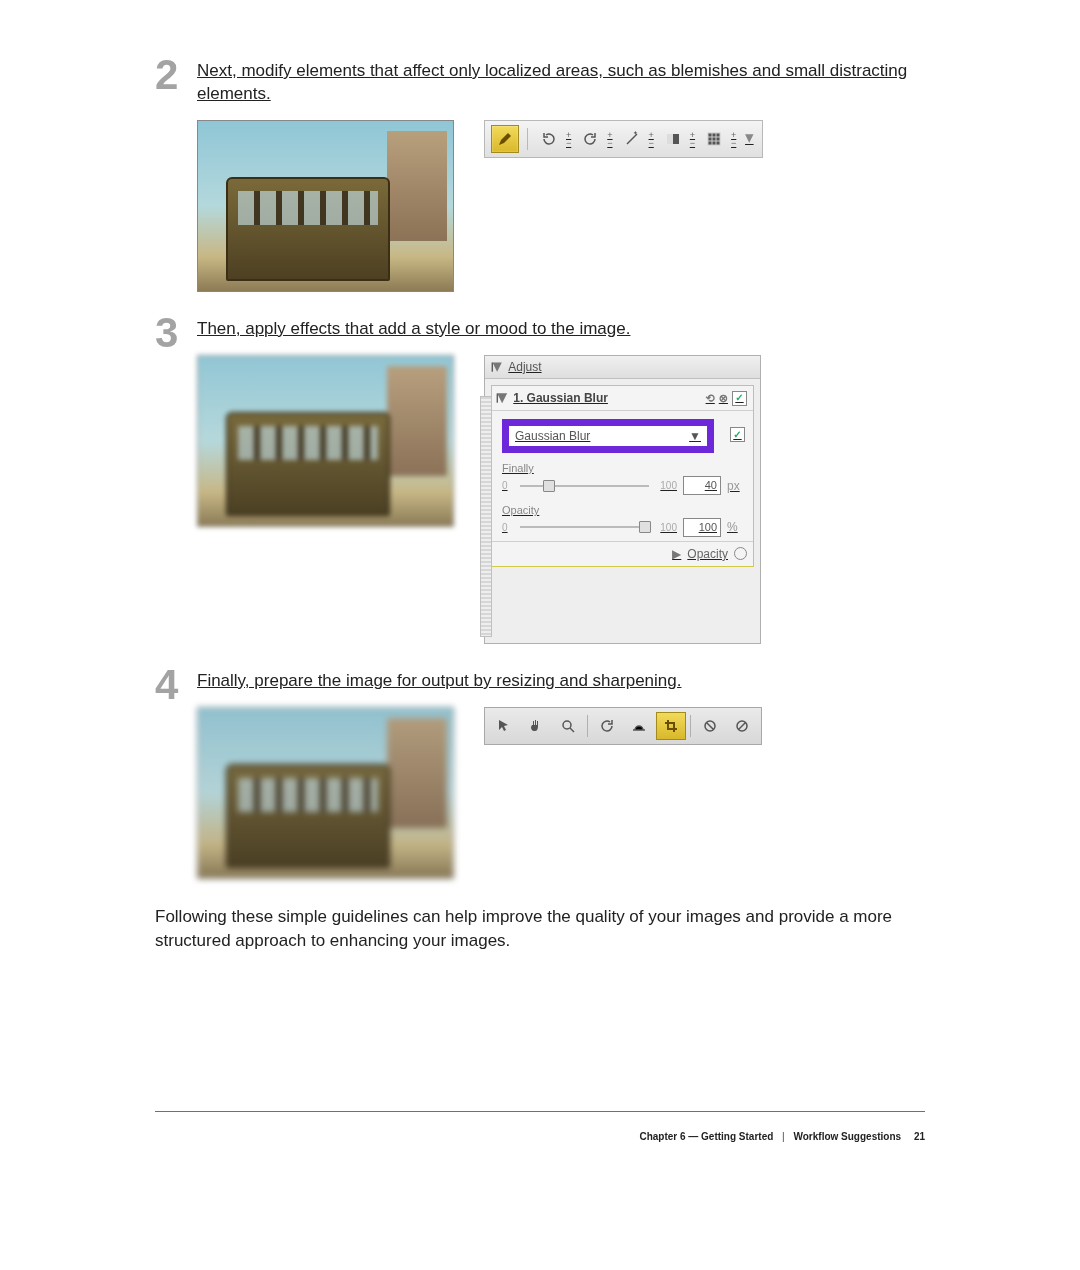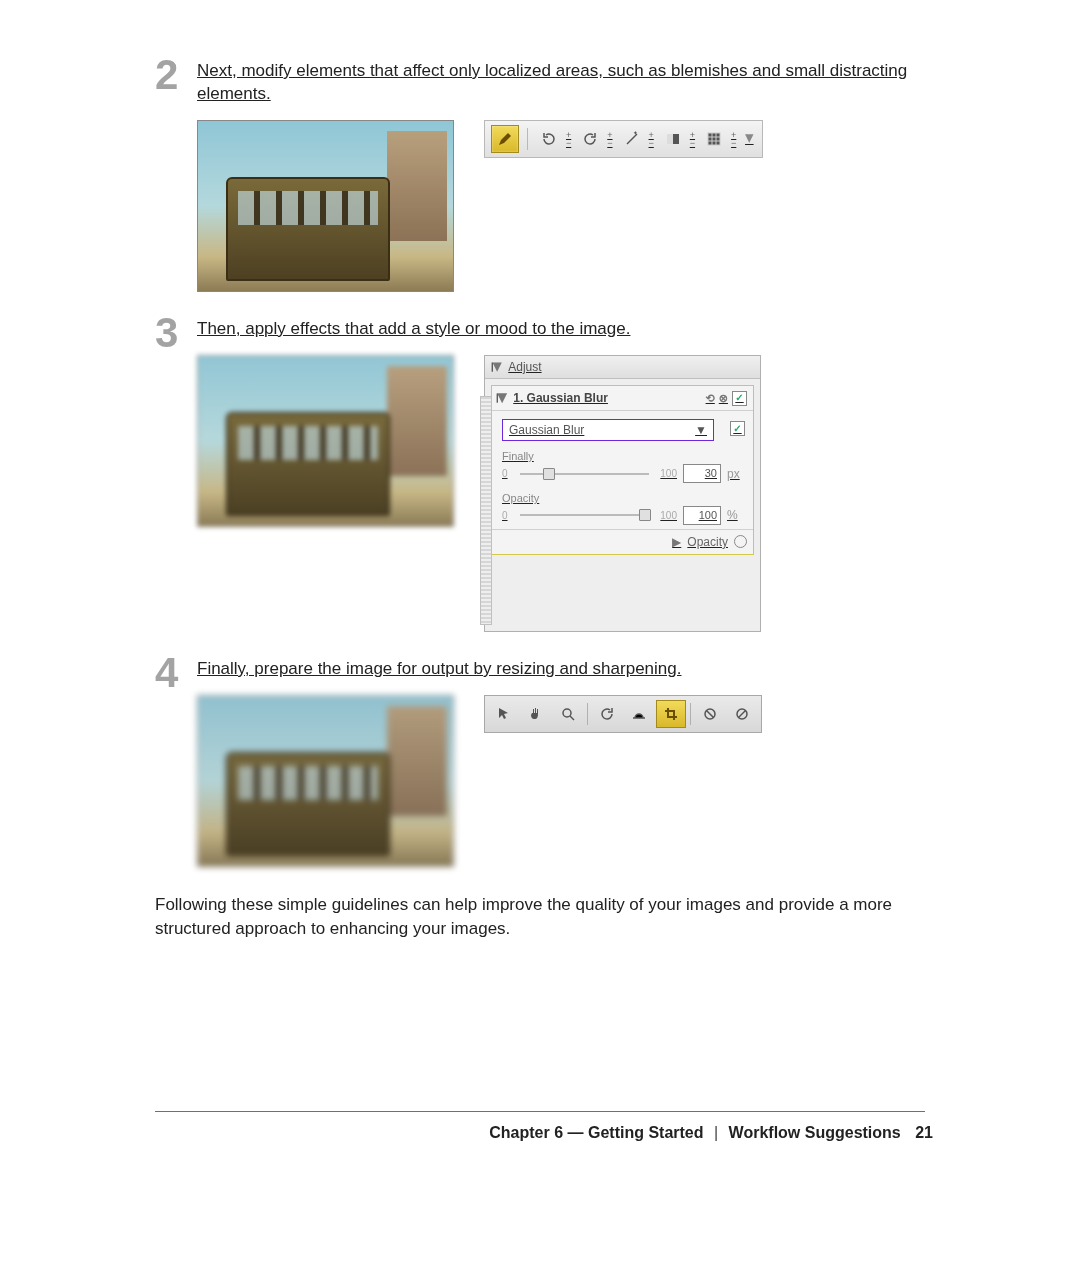--- a/index.html
+++ b/index.html
@@ -139,21 +139,21 @@
     font-weight: 700; color: #444;
   }
   .block-title .right-icons { display: flex; gap: 4px; align-items: center; color: #777; font-size: 11px;}
   .chk {
     width: 13px; height: 13px; border: 1px solid #888; background: #fff;
     display: inline-flex; align-items: center; justify-content: center;
     font-size: 10px; color: #2a6; font-weight: 700;
   }
   .dropdown {
     display: flex; align-items: center; justify-content: space-between;
-    border: 1px solid #6d28d9; background: #fff;
+    border: 7px solid #6d28d9; background: #fff;
     margin: 8px 10px 4px 10px; padding: 2px 6px; font-size: 12px;
   }
   .row {
     padding: 4px 10px;
   }
   .row-label { font-size: 11px; color: #888; }
   .slider-row { display: flex; align-items: center; gap: 6px; }
   .slider {
     flex: 1; height: 2px; background: #bbb; position: relative;
   }
@@ -213,23 +213,23 @@
 
   
   .footer-rule {
     position: absolute;
     left: 155px; right: 155px;
     bottom: 158px;
     border-top: 1px solid #707070;
   }
   .footer {
     position: absolute;
-    right: 147px;
+    right: 155px;
     bottom: 128px;
-    font-size: 16px;
+    font-size: 10px;
     color: #222;
   }
   .footer .sep { margin: 0 6px; color: #444; }
   .footer b { font-weight: 700; }
   .footer .pnum { font-weight: 700; margin-left: 10px; }
 
   svg { display: block; }
 </style>
 </head>
 <body>
@@ -342,21 +342,21 @@
               <span class="chk">✓</span>
             </div>
             <div class="row">
               <div class="row-label">Finally</div>
               <div class="slider-row">
                 <span class="minlab">0</span>
                 <div class="slider">
                   <div class="thumb" style="left:18%;"></div>
                 </div>
                 <span class="maxlab">100</span>
-                <span class="valbox">30</span>
+                <span class="valbox">40</span>
                 <span class="unit">px</span>
               </div>
             </div>
             <div class="row">
               <div class="row-label">Opacity</div>
               <div class="slider-row">
                 <span class="minlab">0</span>
                 <div class="slider">
                   <div class="thumb" style="left:calc(100% - 10px);"></div>
                 </div>

